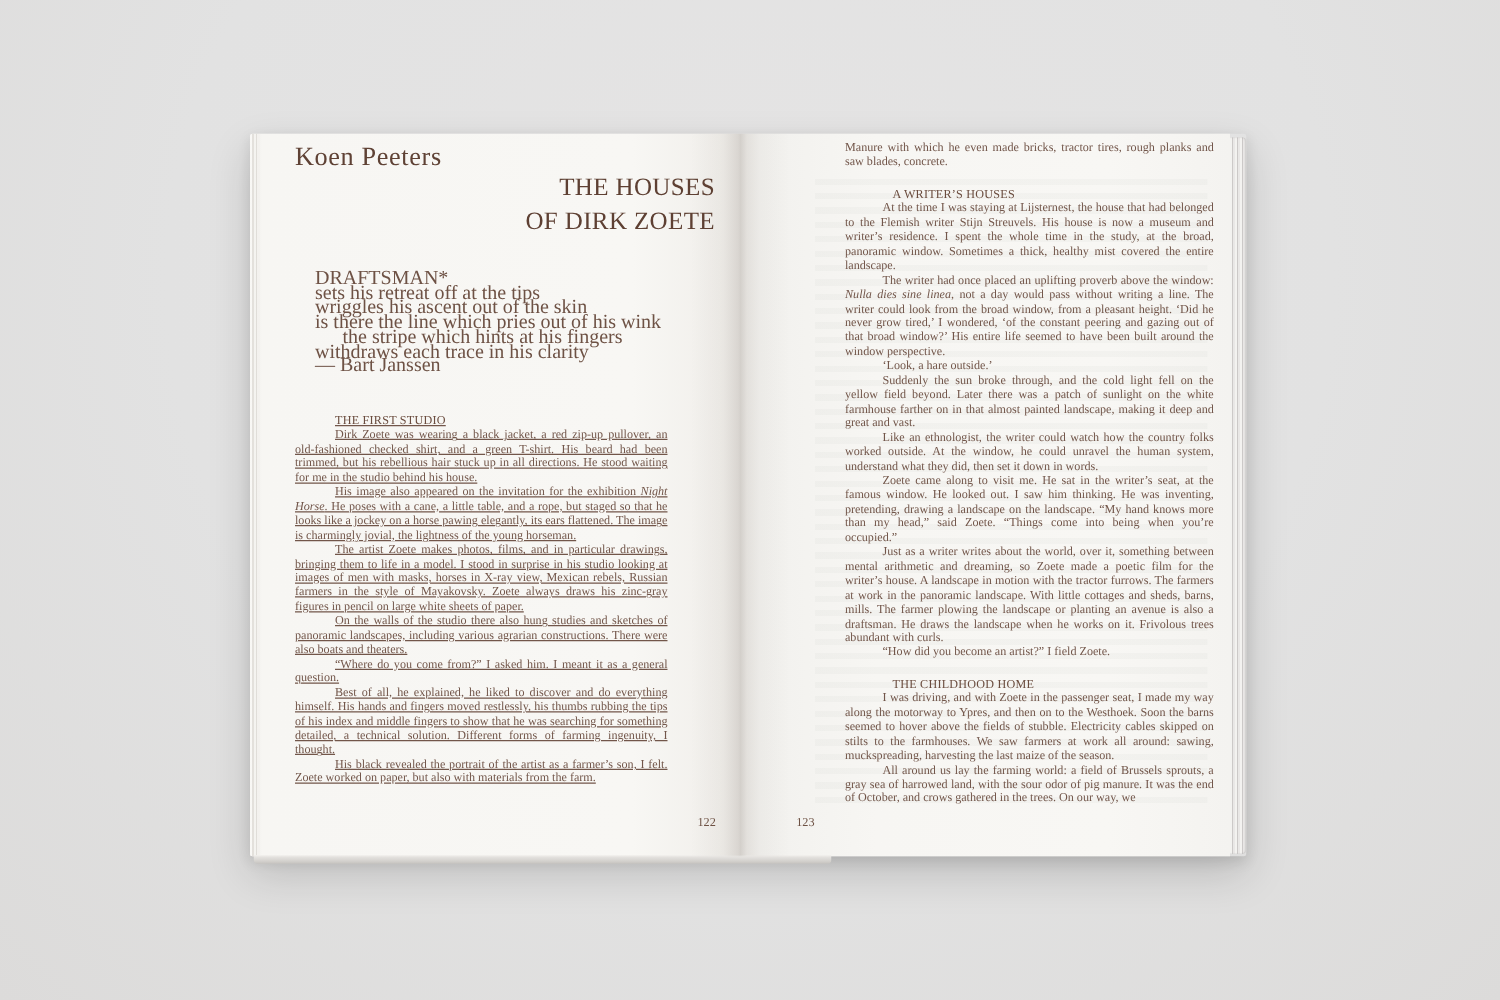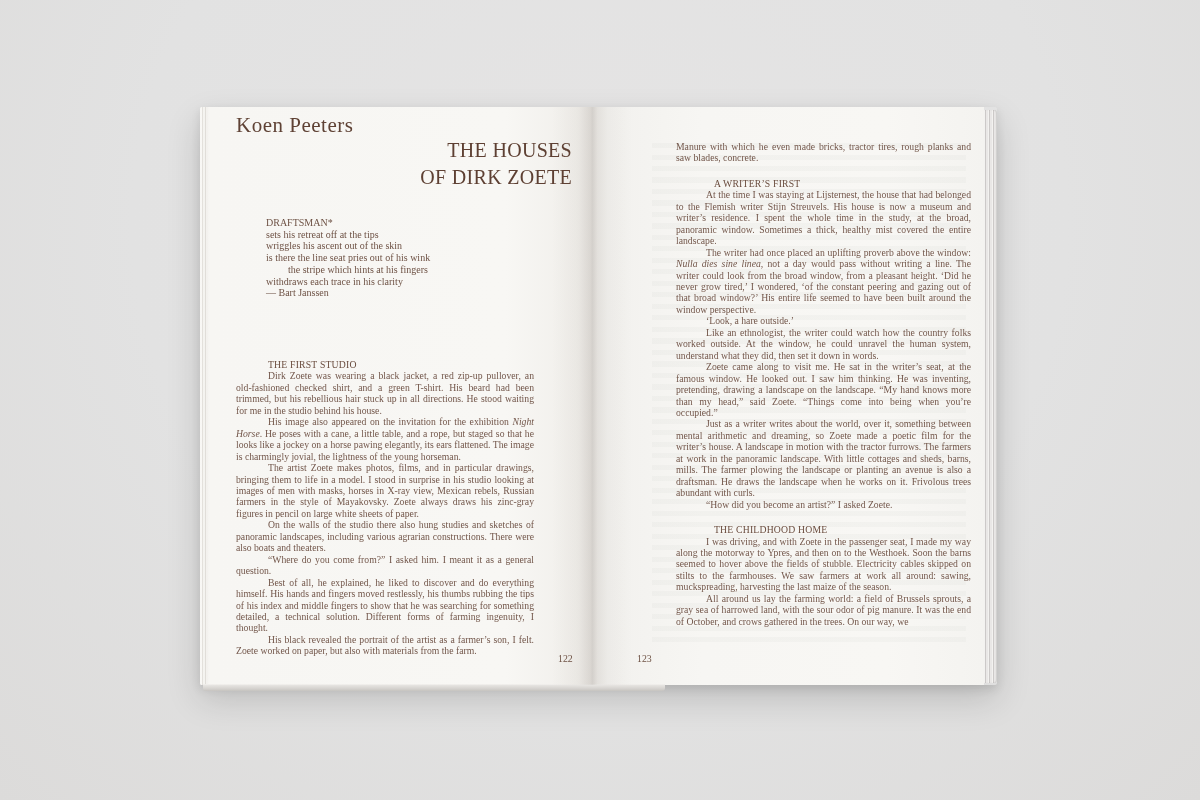--- a/index.html
+++ b/index.html
@@ -23,24 +23,24 @@
         background:repeating-linear-gradient(to right,#f3f2f0 0 1.5px,#ccc9c8 1.5px 2.5px,#e9e7e6 2.5px 4px);
         box-shadow:inset -1px 0 1px rgba(0,0,0,0.15);}
   .edge-bottom{position:absolute;left:3px;bottom:-6px;width:58%;height:7px;border-radius:0 0 3px 3px;
         background:linear-gradient(to bottom,#f2f0ed 0%,#d6d3cf 70%,#c6c3bf 100%);opacity:.9;}
   .gutter{position:absolute;left:352px;top:0;width:80px;height:100%;z-index:2;pointer-events:none;
         background:linear-gradient(to right,rgba(70,58,48,0) 0%,rgba(70,58,48,0.045) 34%,rgba(70,58,48,0.10) 48%,rgba(100,92,84,0.16) 50%,rgba(70,58,48,0.05) 57%,rgba(70,58,48,0) 100%);}
   .txt{position:absolute;z-index:3;color:#72564a;}
   .author{left:36px;top:6px;font-size:21px;letter-spacing:.5px;color:#5f4235;}
   .title{left:60px;top:30px;width:312px;text-align:right;font-size:20px;line-height:27px;
          letter-spacing:.3px;color:#5e4033;}
-  .epigraph{left:66px;top:110px;font-size:10px;line-height:11.7px;color:#6e5245;}
+  .epigraph{left:52px;top:110px;font-size:16px;line-height:11.7px;color:#6e5245;}
   .epi-indent{padding-left:22px;}
-  .body-txt{font-size:9.7px;line-height:11.45px;text-align:justify;color:#72564a;margin-top:28px;}
-  .body-left{left:36px;top:224px;width:298px;height:348px;}
+  .body-txt{font-size:9.7px;line-height:11.45px;text-align:justify;color:#72564a;}
+  .body-left{left:36px;top:224px;width:298px;height:348px;text-decoration:underline;}
   .body-right{left:476px;top:6px;width:295px;height:568px;}
   .sec-heading{color:#6a4c3e;letter-spacing:.2px;}
   .body-left .sec-heading{text-indent:32px;}
   .body-right .sec-heading{text-indent:38px;margin-top:14px;}
   .para{margin:0;text-indent:32px;}
   .body-right .para{text-indent:30px;}
   .para.noindent{text-indent:0;}
   .page-num{z-index:3;font-size:9.8px;color:#6d5143;}
   .pn-left{left:358px;top:546px;text-align:right;}
   .pn-right{left:437px;top:546px;}
@@ -62,48 +62,49 @@
     <div class="txt title">
       <div>THE HOUSES</div>
       <div>OF DIRK ZOETE</div>
     </div>
 
     <div class="txt epigraph">
       <div>DRAFTSMAN*</div>
       <div>
           <div class="epi-line">sets his retreat off at the tips</div>
           <div class="epi-line">wriggles his ascent out of the skin</div>
-          <div class="epi-line">is there the line seat pries out of his wink</div>
+          <div class="epi-line">is there the line which pries out of his wink</div>
           <div class="epi-line epi-indent">the stripe which hints at his fingers</div>
           <div class="epi-line">withdraws each trace in his clarity</div>
         </div>
       <div>— Bart Janssen</div>
     </div>
 
     <div class="txt body-txt body-left">
         <div class="sec-heading">THE FIRST STUDIO</div>
         <p class="para"><span>Dirk Zoete was wearing a black jacket, a red zip-up pullover, an old-fashioned checked shirt, and a green T-shirt. His beard had been trimmed, but his rebellious hair stuck up in all directions. He stood waiting for me in the studio behind his house.</span></p>
         <p class="para"><span>His image also appeared on the invitation for the exhibition </span><i>Night Horse</i><span>. He poses with a cane, a little table, and a rope, but staged so that he looks like a jockey on a horse pawing elegantly, its ears flattened. The image is charmingly jovial, the lightness of the young horseman.</span></p>
         <p class="para"><span>The artist Zoete makes photos, films, and in particular drawings, bringing them to life in a model. I stood in surprise in his studio looking at images of men with masks, horses in X-ray view, Mexican rebels, Russian farmers in the style of Mayakovsky. Zoete always draws his zinc-gray figures in pencil on large white sheets of paper.</span></p>
         <p class="para"><span>On the walls of the studio there also hung studies and sketches of panoramic landscapes, including various agrarian constructions. There were also boats and theaters.</span></p>
         <p class="para"><span>“Where do you come from?” I asked him. I meant it as a general question.</span></p>
         <p class="para"><span>Best of all, he explained, he liked to discover and do everything himself. His hands and fingers moved restlessly, his thumbs rubbing the tips of his index and middle fingers to show that he was searching for something detailed, a technical solution. Different forms of farming ingenuity, I thought.</span></p>
         <p class="para"><span>His black revealed the portrait of the artist as a farmer’s son, I felt. Zoete worked on paper, but also with materials from the farm.</span></p>
       </div>
 
     <div class="txt body-txt body-right">
         <p class="para noindent"><span>Manure with which he even made bricks, tractor tires, rough planks and saw blades, concrete.</span></p>
-        <div class="sec-heading">A WRITER’S FIRST</div>
+        <div class="sec-heading">A WRITER’S HOUSES</div>
         <p class="para"><span>At the time I was staying at Lijsternest, the house that had belonged to the Flemish writer Stijn Streuvels. His house is now a museum and writer’s residence. I spent the whole time in the study, at the broad, panoramic window. Sometimes a thick, healthy mist covered the entire landscape.</span></p>
         <p class="para"><span>The writer had once placed an uplifting proverb above the window: </span><i>Nulla dies sine linea</i><span>, not a day would pass without writing a line. The writer could look from the broad window, from a pleasant height. ‘Did he never grow tired,’ I wondered, ‘of the constant peering and gazing out of that broad window?’ His entire life seemed to have been built around the window perspective.</span></p>
         <p class="para"><span>‘Look, a hare outside.’</span></p>
+        <p class="para"><span>Suddenly the sun broke through, and the cold light fell on the yellow field beyond. Later there was a patch of sunlight on the white farmhouse farther on in that almost painted landscape, making it deep and great and vast.</span></p>
         <p class="para"><span>Like an ethnologist, the writer could watch how the country folks worked outside. At the window, he could unravel the human system, understand what they did, then set it down in words.</span></p>
         <p class="para"><span>Zoete came along to visit me. He sat in the writer’s seat, at the famous window. He looked out. I saw him thinking. He was inventing, pretending, drawing a landscape on the landscape. “My hand knows more than my head,” said Zoete. “Things come into being when you’re occupied.”</span></p>
         <p class="para"><span>Just as a writer writes about the world, over it, something between mental arithmetic and dreaming, so Zoete made a poetic film for the writer’s house. A landscape in motion with the tractor furrows. The farmers at work in the panoramic landscape. With little cottages and sheds, barns, mills. The farmer plowing the landscape or planting an avenue is also a draftsman. He draws the landscape when he works on it. Frivolous trees abundant with curls.</span></p>
-        <p class="para"><span>“How did you become an artist?” I asked Zoete.</span></p>
+        <p class="para"><span>“How did you become an artist?” I field Zoete.</span></p>
         <div class="sec-heading">THE CHILDHOOD HOME</div>
         <p class="para"><span>I was driving, and with Zoete in the passenger seat, I made my way along the motorway to Ypres, and then on to the Westhoek. Soon the barns seemed to hover above the fields of stubble. Electricity cables skipped on stilts to the farmhouses. We saw farmers at work all around: sawing, muckspreading, harvesting the last maize of the season.</span></p>
         <p class="para"><span>All around us lay the farming world: a field of Brussels sprouts, a gray sea of harrowed land, with the sour odor of pig manure. It was the end of October, and crows gathered in the trees. On our way, we</span></p>
       </div>
 
     <div class="txt page-num pn-left">122</div>
     <div class="txt page-num pn-right">123</div>
   </div>
 </div>
 

